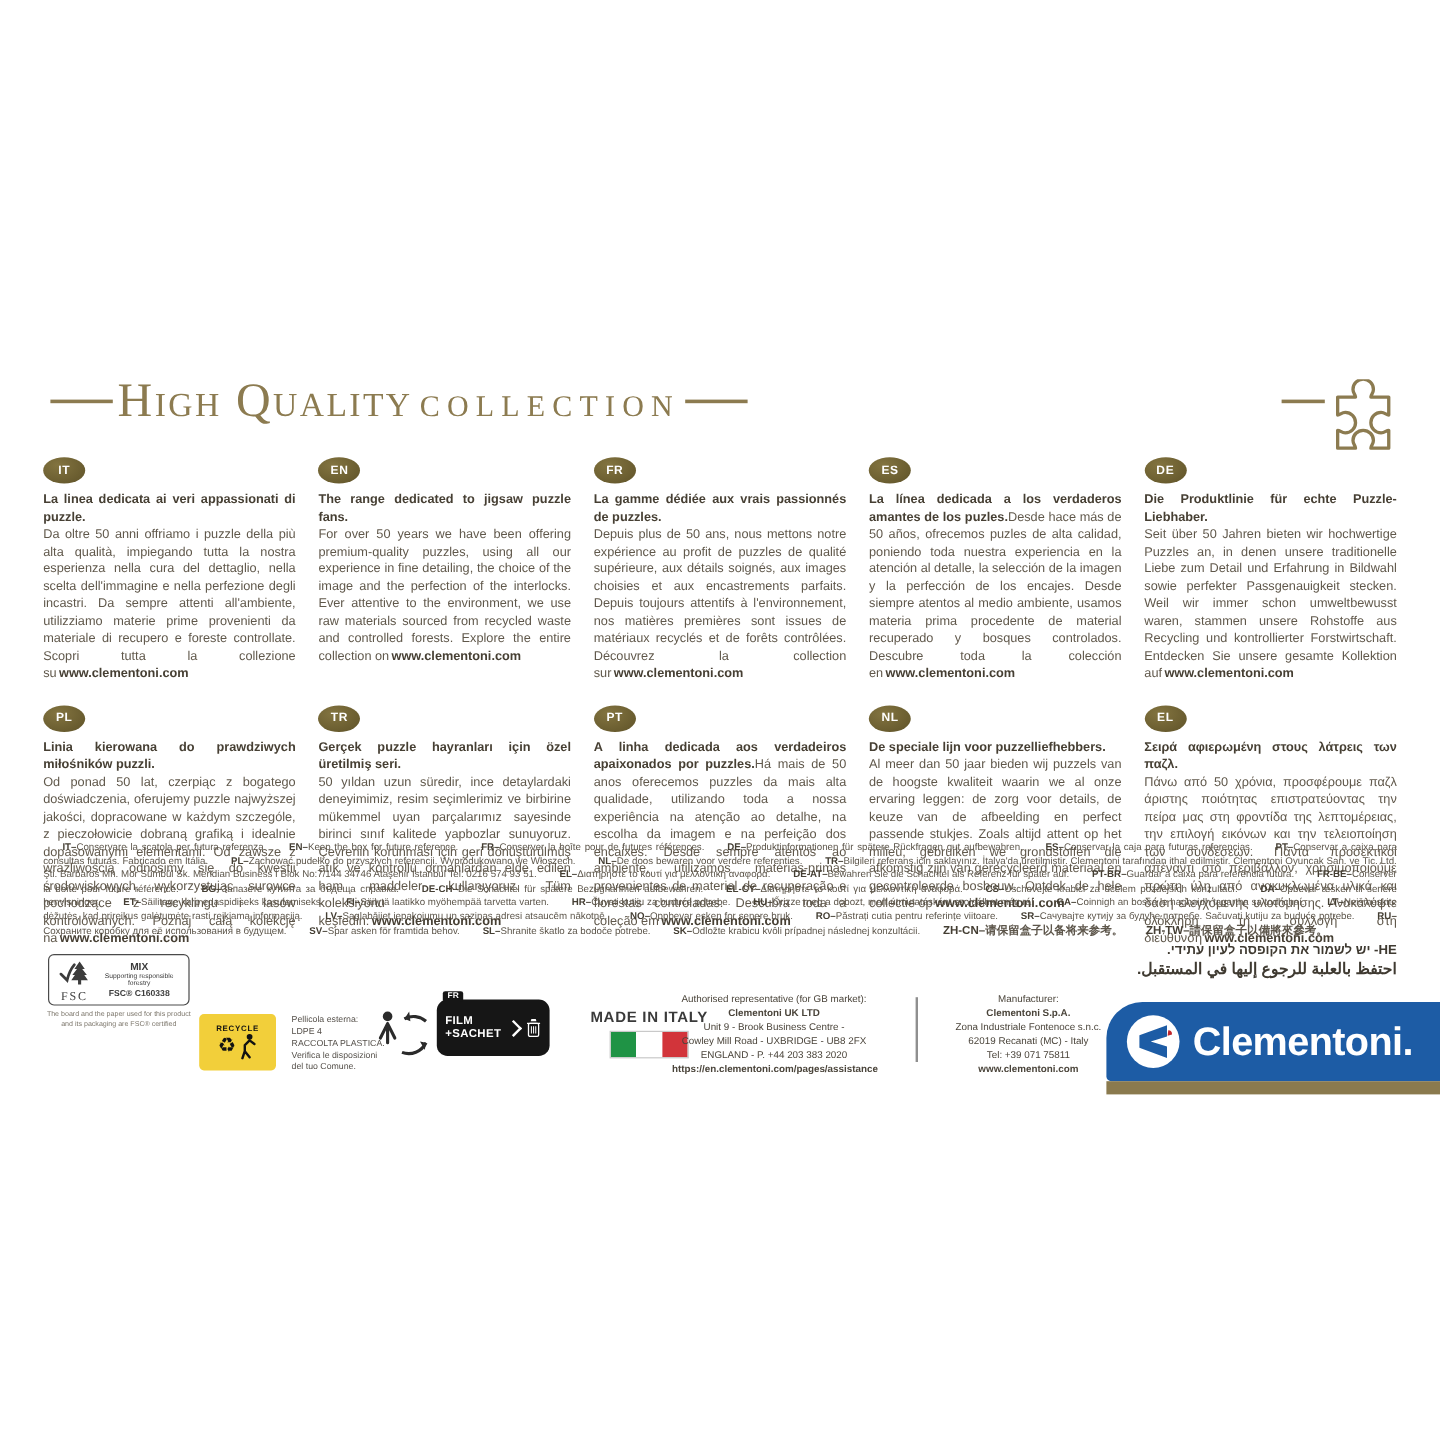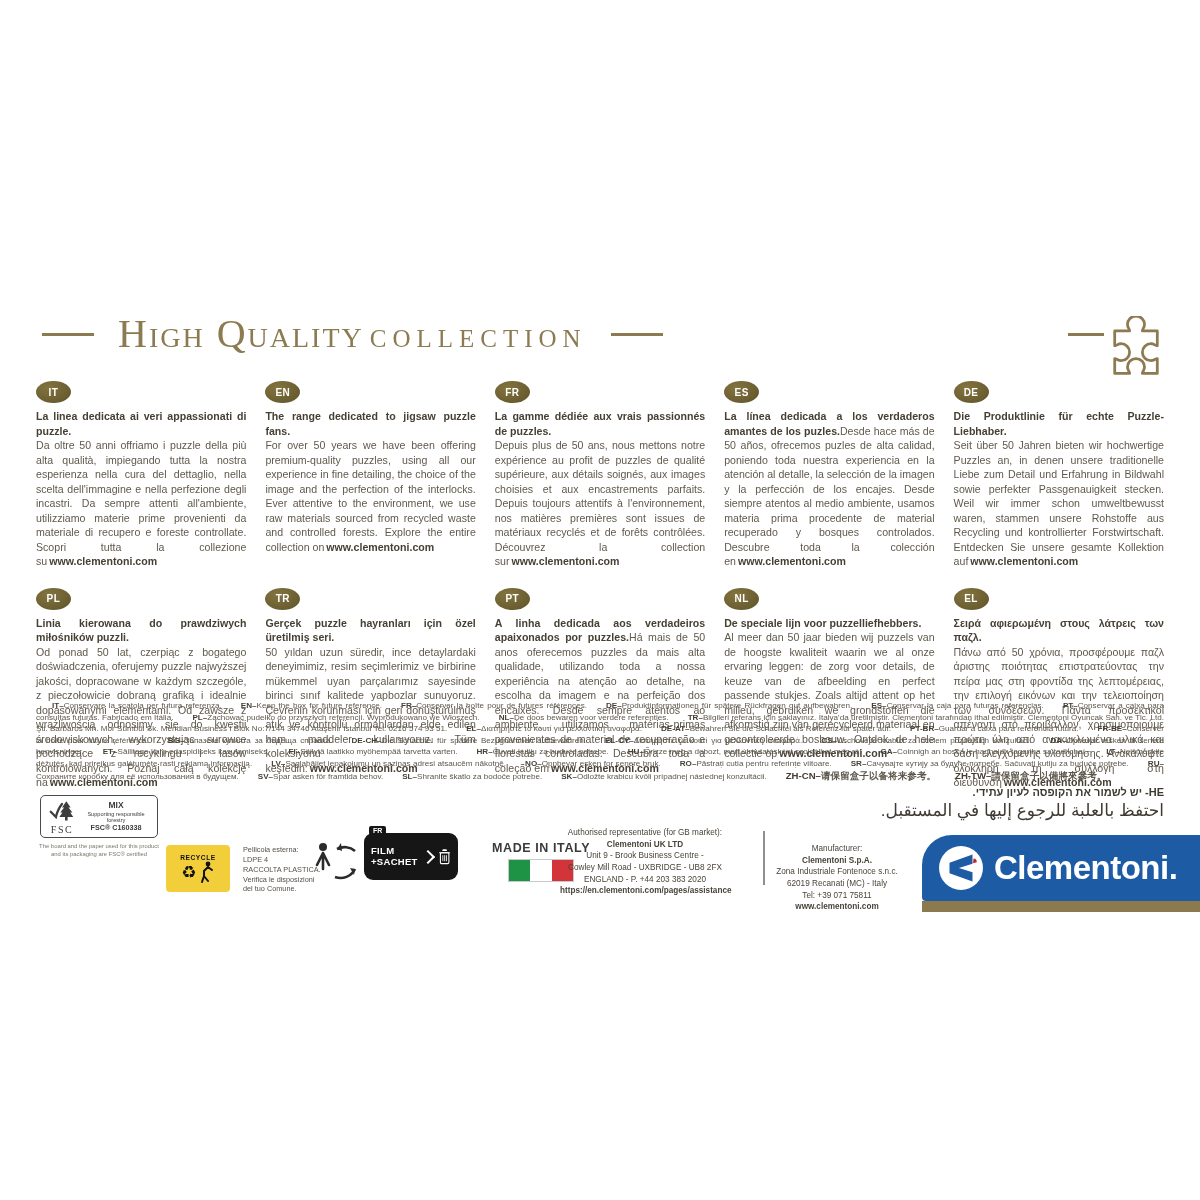--- a/index.html
+++ b/index.html
@@ -1,20 +1,20 @@
 <!DOCTYPE html>
 <html><head>
 <meta charset="utf-8">
 <style>
   html,body{margin:0;padding:0;background:#fff;}
   .sheet{position:relative;width:1200px;height:1200px;background:#ffffff;overflow:hidden;
          font-family:"Liberation Sans",sans-serif;color:#5f574a;}
 
   
-  .hq{position:absolute;top:314px;left:42px;display:flex;align-items:center;gap:24px;color:#8c7b50;}
+  .hq{position:absolute;top:314px;left:42px;display:flex;align-items:center;gap:4px;color:#8c7b50;}
   .rule{width:52px;height:3px;background:#8c7b50;}
   .hq-title{font-family:"Liberation Serif",serif;font-variant:small-caps;font-size:40px;
             letter-spacing:2px;color:#8c7b50;line-height:1;white-space:nowrap;}
   .hq-sub{font-variant:normal;text-transform:uppercase;font-size:25px;letter-spacing:6px;margin-left:6px;}
   .pz-rule{position:absolute;top:333px;right:96px;width:36px;height:3px;background:#8c7b50;}
   .puzzle{position:absolute;top:316px;right:32px;width:64px;height:66px;}
 
   
   .langs{position:absolute;top:381px;left:36px;width:1128px;display:grid;
          grid-template-columns:repeat(5,1fr);column-gap:10px;row-gap:17px;gap:19px;}
@@ -26,21 +26,21 @@
   .lead.inline{display:inline;}
   .url{color:#463f33;margin-left:2px;white-space:nowrap;}
 
   
   .fineblock{position:absolute;top:700px;left:36px;width:1128px;}
   .fp-main{margin:0;font-size:8.1px;line-height:1.43;color:#5d564b;text-align:justify;}
   .fp{margin-right:3px;}
   .fp-code{color:#443e33;margin-left:16px;}
   .fp.cjk{font-weight:bold;font-size:9.6px;}
   .fp-he{margin-top:3px;text-align:right;font-weight:bold;font-size:11px;color:#3f3a31;}
-  .fp-ar{margin-top:2px;text-align:right;font-weight:normal;font-size:17px;color:#3f3a31;}
+  .fp-ar{margin-top:2px;text-align:right;font-weight:bold;font-size:13px;color:#3f3a31;}
   .ar-small{position:absolute;top:792px;right:200px;width:420px;text-align:right;
             font-size:8px;line-height:1.5;color:#5d564b;}
   .ar-small .b{font-weight:bold;}
 
   
   .fsc-box{position:absolute;top:795px;left:40px;width:118px;height:43px;border:1.6px solid #4a4a4a;
            border-radius:5px;display:flex;align-items:center;padding:2px 4px;box-sizing:border-box;color:#3c3c3c;}
   .fsc-left{width:34px;text-align:center;line-height:1;}
   .fsc-brand{font-family:"Liberation Serif",serif;font-weight:normal;font-size:10px;letter-spacing:1.5px;}
   .fsc-right{flex:1;text-align:center;line-height:1.2;}
@@ -74,21 +74,21 @@
   .flag{margin:5px auto 0;width:64px;height:21px;display:flex;outline:1px solid #c9c9c9;}
   .flag div{flex:1;}
   .flag .g{background:#1f9345;}
   .flag .w{background:#ffffff;}
   .flag .r{background:#d2343a;}
 
   .addr{position:absolute;top:827px;width:170px;text-align:center;font-size:8.2px;
         line-height:1.42;color:#4a443a;}
   .addr .b{font-weight:bold;}
   .addr1{left:560px;}
-  .addr2{left:752px;margin-top:16px;}
+  .addr2{left:772px;}
   .divider{position:absolute;top:831px;left:763px;width:1.5px;height:54px;background:#8f8f8f;}
 
   .logo{position:absolute;top:835px;left:922px;width:278px;height:66px;background:#1d5ca5;
         border-radius:30px 0 0 4px;display:flex;align-items:center;padding-left:16px;
         box-sizing:border-box;gap:10px;}
   .logo-text{color:#fff;font-size:33px;font-weight:bold;letter-spacing:-.5px;white-space:nowrap;}
   .gold-bar{position:absolute;top:901px;left:922px;width:278px;height:11px;background:#8a7a4e;}
 </style>
 </head>
 <body>

